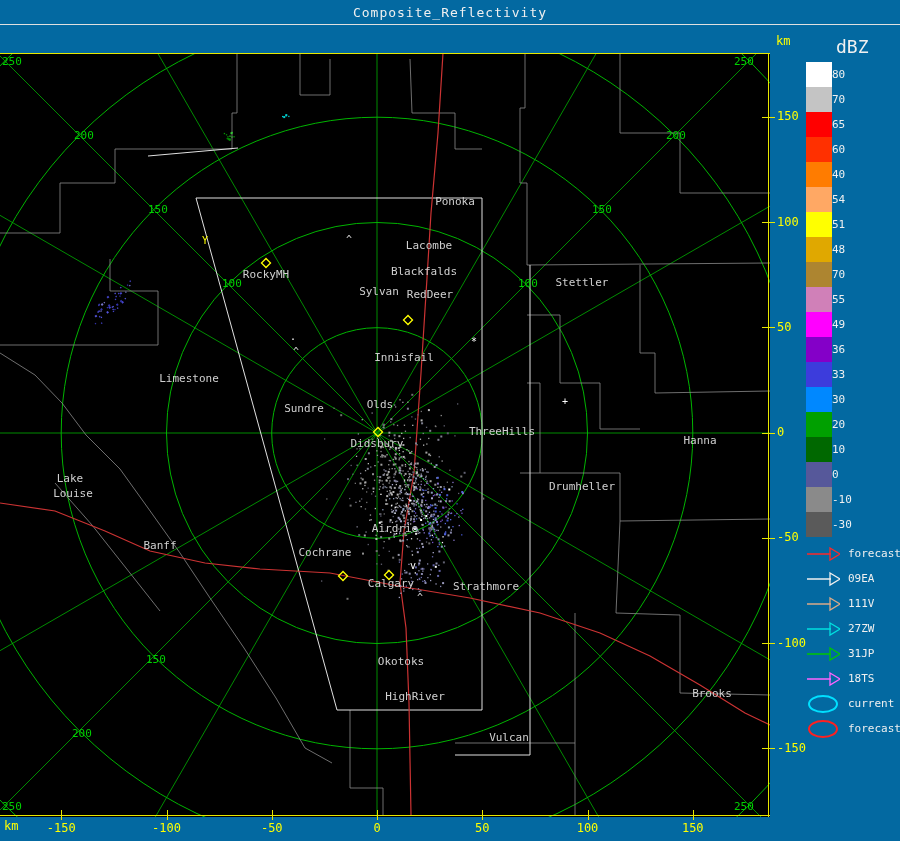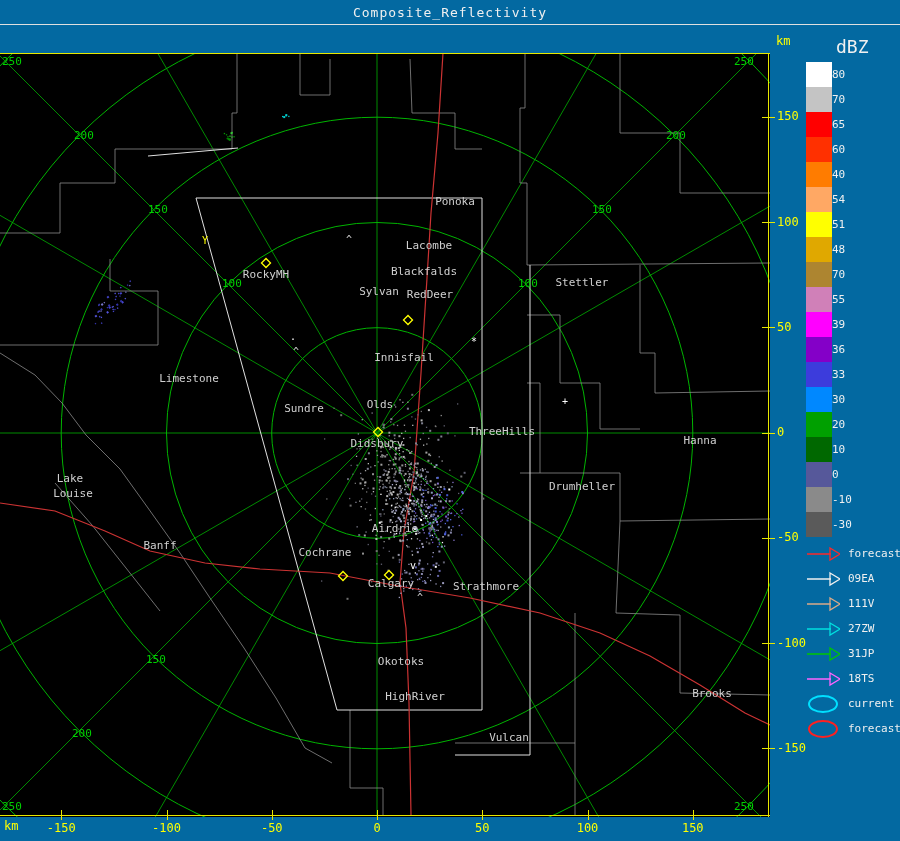--- a/index.html
+++ b/index.html
@@ -1048,21 +1048,21 @@
         <div class="cb-row">
           <span class="cb-swatch" style="background: rgb(173, 133, 48);"></span>
           <span class="cb-label">70</span>
         </div>
         <div class="cb-row">
           <span class="cb-swatch" style="background: rgb(208, 128, 184);"></span>
           <span class="cb-label">55</span>
         </div>
         <div class="cb-row">
           <span class="cb-swatch" style="background: rgb(255, 0, 255);"></span>
-          <span class="cb-label">39</span>
+          <span class="cb-label">49</span>
         </div>
         <div class="cb-row">
           <span class="cb-swatch" style="background: rgb(132, 0, 200);"></span>
           <span class="cb-label">36</span>
         </div>
         <div class="cb-row">
           <span class="cb-swatch" style="background: rgb(60, 60, 220);"></span>
           <span class="cb-label">33</span>
         </div>
         <div class="cb-row">

